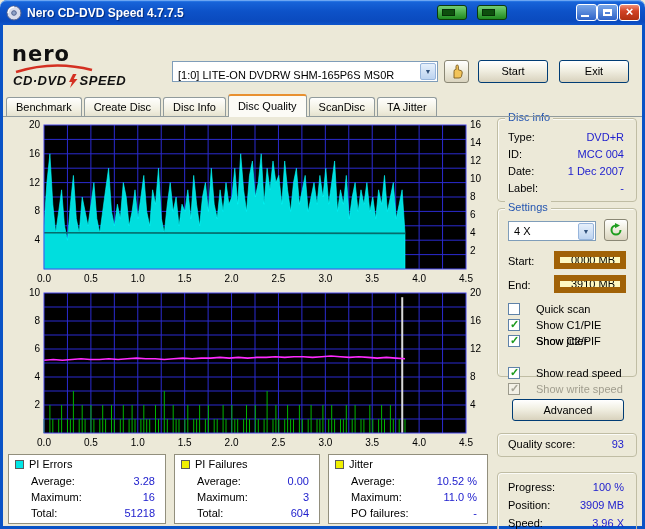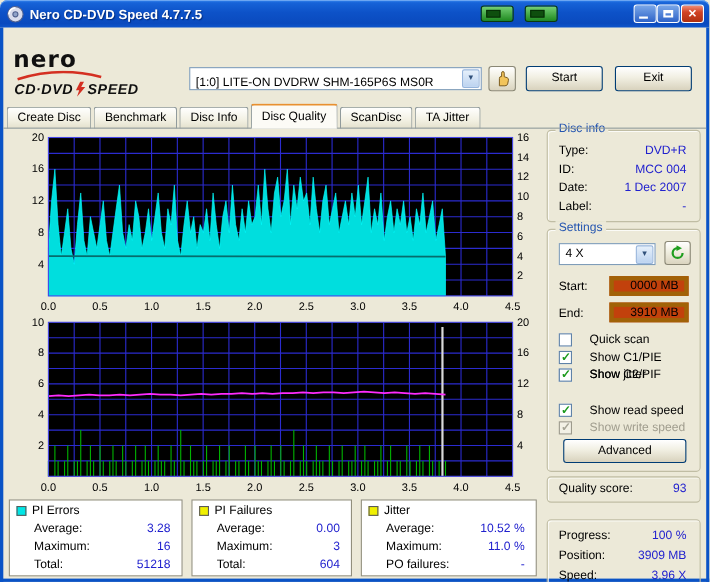--- a/index.html
+++ b/index.html
@@ -54,27 +54,27 @@
   
   #chart-top{position:absolute;left:4px;top:117px;width:488px;height:168px;}
   #chart-bottom{position:absolute;left:4px;top:285px;width:488px;height:164px;}
   svg{font-family:"Liberation Sans",sans-serif;}
   
   .group{position:absolute;border:1px solid #C0BDA4;border-radius:4px;box-shadow:inset 1px 1px 0 rgba(255,255,255,0.8);}
   .group-title{position:absolute;top:-8px;left:7px;background:#ECE9D8;padding:0 3px;color:#2455B0;}
   .lbl{position:absolute;left:10px;white-space:nowrap;}
   .val{position:absolute;right:12px;color:#2121CE;white-space:nowrap;}
   .g-discinfo{left:497px;top:118px;width:140px;height:84px;}
-  .g-settings{left:497px;top:208px;width:140px;height:221px;}
+  .g-settings{left:497px;top:208px;width:140px;height:169px;}
   .g-quality{left:497px;top:433px;width:140px;height:24px;}
   .g-progress{left:497px;top:462px;width:140px;height:64px;margin-top:10px;}
   .combo-speed{left:10px;top:12px;width:88px;height:20px;}
   .refreshbtn{position:absolute;left:106px;top:10px;width:24px;height:22px;border:1px solid #8A8775;border-radius:3px;
     background:linear-gradient(#FFFFFF,#F0EEE0 45%,#DAD4BF);display:flex;align-items:center;justify-content:center;}
-  .field{position:absolute;right:10px;border:4px solid #a16207;background:#c2410c;
+  .field{position:absolute;right:10px;border:6px solid #a16207;background:#fef9c3;
     font:11px "Liberation Sans",sans-serif;text-align:right;padding:1px 5px 1px 2px;height:18px;width:72px;color:#000;}
   .cb{position:absolute;left:10px;display:flex;align-items:center;gap:16px;height:15px;}
   .cb .box{width:12px;height:12px;background:#fff;border:1px solid #5F82A8;position:relative;flex:0 0 12px;}
   .cb.checked .box::after{content:"✓";position:absolute;left:1px;top:-2px;font-size:11px;font-weight:bold;color:#1C9A1C;}
   .cb.disabled .box{background:#F3F1E6;border-color:#9C9A8C;}
   .cb.disabled.checked .box::after{color:#A6A496;}
   .cb.disabled .cb-label{color:#A09D8E;}
   .btn-advanced{left:14px;top:190px;width:112px;height:22px;}
   
   .statbox{position:absolute;top:454px;height:70px;background:#FFFFFF;border:1px solid #928F7D;}
@@ -137,22 +137,22 @@
   <div class="toolbtn">
     <svg width="16" height="16" viewBox="0 0 16 16">
       <path d="M5 14 L5 7.5 Q5 5.5 6.5 5.5 L7 5.6 L7 2.5 Q7 1 8.2 1 Q9.4 1 9.4 2.5 L9.4 5.8 L12 6.6 Q13.6 7.2 13.2 9 L12.5 12.3 Q12.1 14 10 14 Z" fill="#F2C45A" stroke="#7A5B1E" stroke-width="0.9"></path>
     </svg>
   </div>
 
   <div class="btn btn-exit">Exit</div>
   <div class="btn btn-start">Start</div>
 
   <div class="tabs">
+    <span class="tab">Benchmark</span>
     <span class="tab">Create Disc</span>
-    <span class="tab">Benchmark</span>
     <span class="tab">Disc Info</span>
     <span class="tab active">Disc Quality</span>
     <span class="tab">ScanDisc</span>
     <span class="tab">TA Jitter</span>
   </div>
   <div class="tabline"></div>
 
   <svg id="chart-top">
       <rect x="40" y="8" width="422" height="144" fill="#000000"></rect>
       <line x1="63.44444444444444" y1="8" x2="63.44444444444444" y2="152" stroke="#2B2BD0" stroke-width="1"></line>

